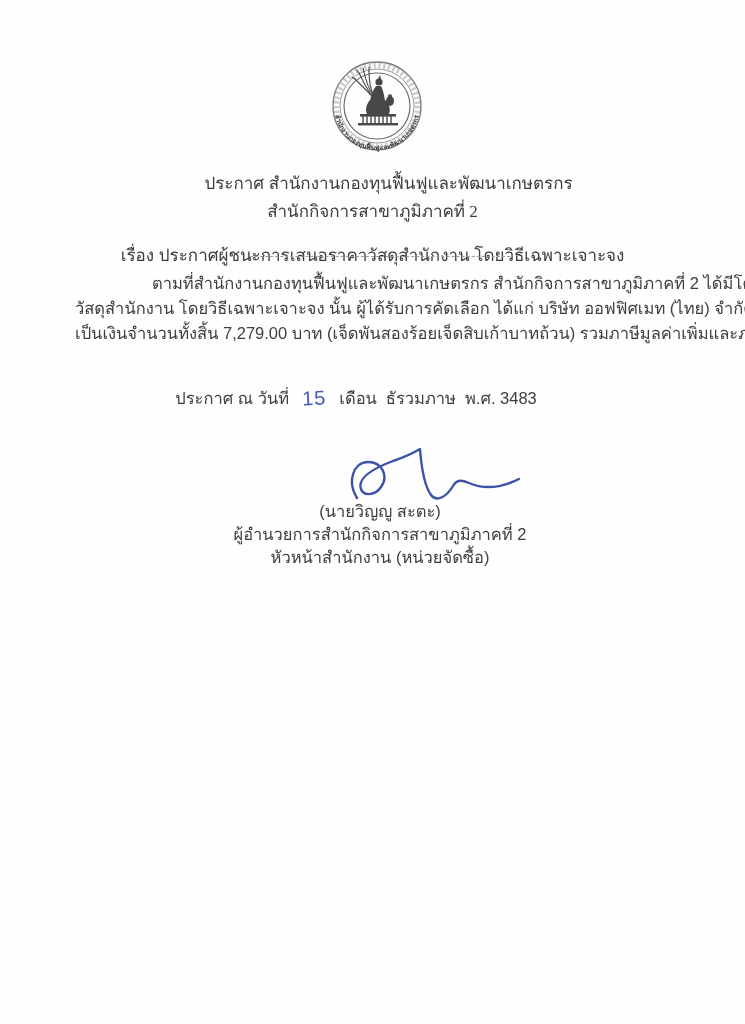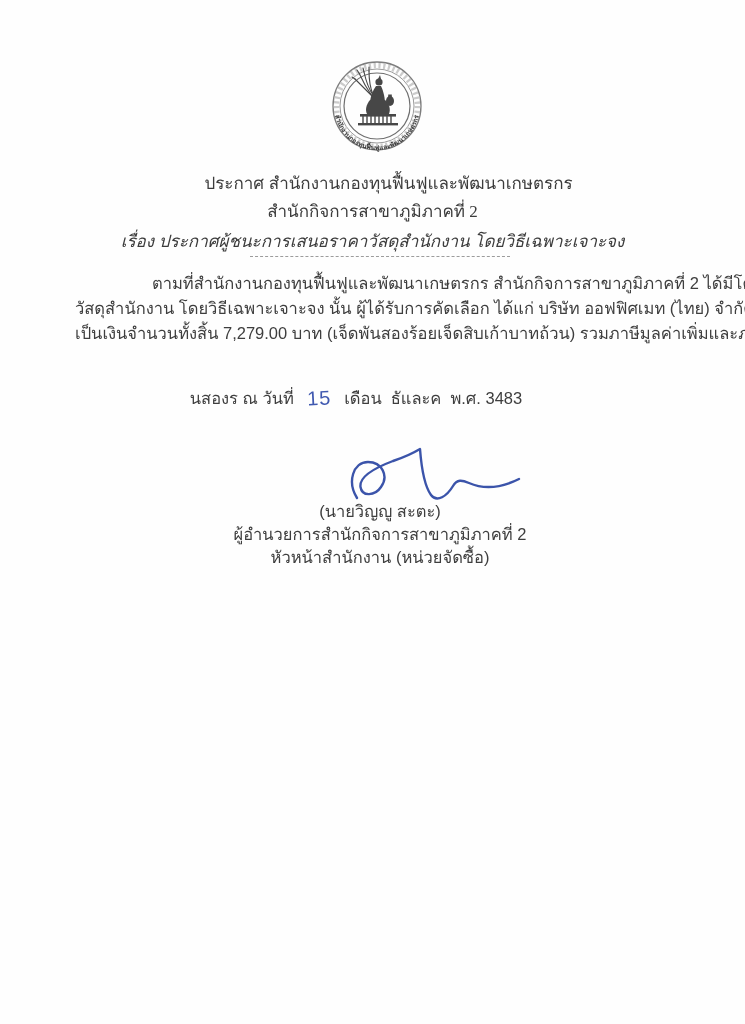--- a/index.html
+++ b/index.html
@@ -32,21 +32,21 @@
     left: 0;
     width: 745px;
     text-align: center;
     font-size: 17px;
     line-height: 24px;
     color: #3c3c3c;
     white-space: nowrap;
   }
   .h1 { top: 172px; margin-left: 16px; }
   .h2 { top: 200px; font-family: Liberation Serif, serif; }
-  .h3 { top: 230px; font-style: italic; }
+  .h3 { top: 244px; }
 
   .separator {
     top: 256px;
     left: 250px;
     width: 260px;
     height: 0;
     border-top: 1.6px dashed #9c9c9c;
   }
 
   
@@ -147,21 +147,21 @@
 
   <div class="abs separator"></div>
 
   <div class="abs para">
     <div class="line indent">ตามที่สำนักงานกองทุนฟื้นฟูและพัฒนาเกษตรกร สำนักกิจการสาขาภูมิภาคที่ 2 ได้มีโครงการจัดซื้อ</div>
     <div class="line">วัสดุสำนักงาน โดยวิธีเฉพาะเจาะจง นั้น ผู้ได้รับการคัดเลือก ได้แก่ บริษัท ออฟฟิศเมท (ไทย) จำกัด โดยเสนอราคา</div>
     <div class="line">เป็นเงินจำนวนทั้งสิ้น 7,279.00 บาท (เจ็ดพันสองร้อยเจ็ดสิบเก้าบาทถ้วน) รวมภาษีมูลค่าเพิ่มและภาษีอื่น ค่าขนส่ง</div>
   </div>
 
   <div class="abs date-line">
-    <span>นสองร ณ วันที่</span><span class="gap-m"></span><span class="handwritten-day">15</span><span class="gap-m"></span><span>เดือน</span><span class="gap-s"></span><span>ธัและค</span><span class="gap-s"></span><span>พ.ศ. 3483</span>
+    <span>ประกาศ ณ วันที่</span><span class="gap-m"></span><span class="handwritten-day">15</span><span class="gap-m"></span><span>เดือน</span><span class="gap-s"></span><span>ธัรวมภาษ</span><span class="gap-s"></span><span>พ.ศ. 3483</span>
   </div>
 
   <svg class="abs signature-ink" viewBox="0 0 182 66">
     <path d="M 16 56
              C 6 40, 12 20, 27 20
              C 41 20, 48 34, 40 45
              C 34 54, 21 55, 19.5 45
              C 18 34, 36 25, 52 19
              C 64 15, 74 10, 79 7
              C 80 20, 82 42, 90 53

